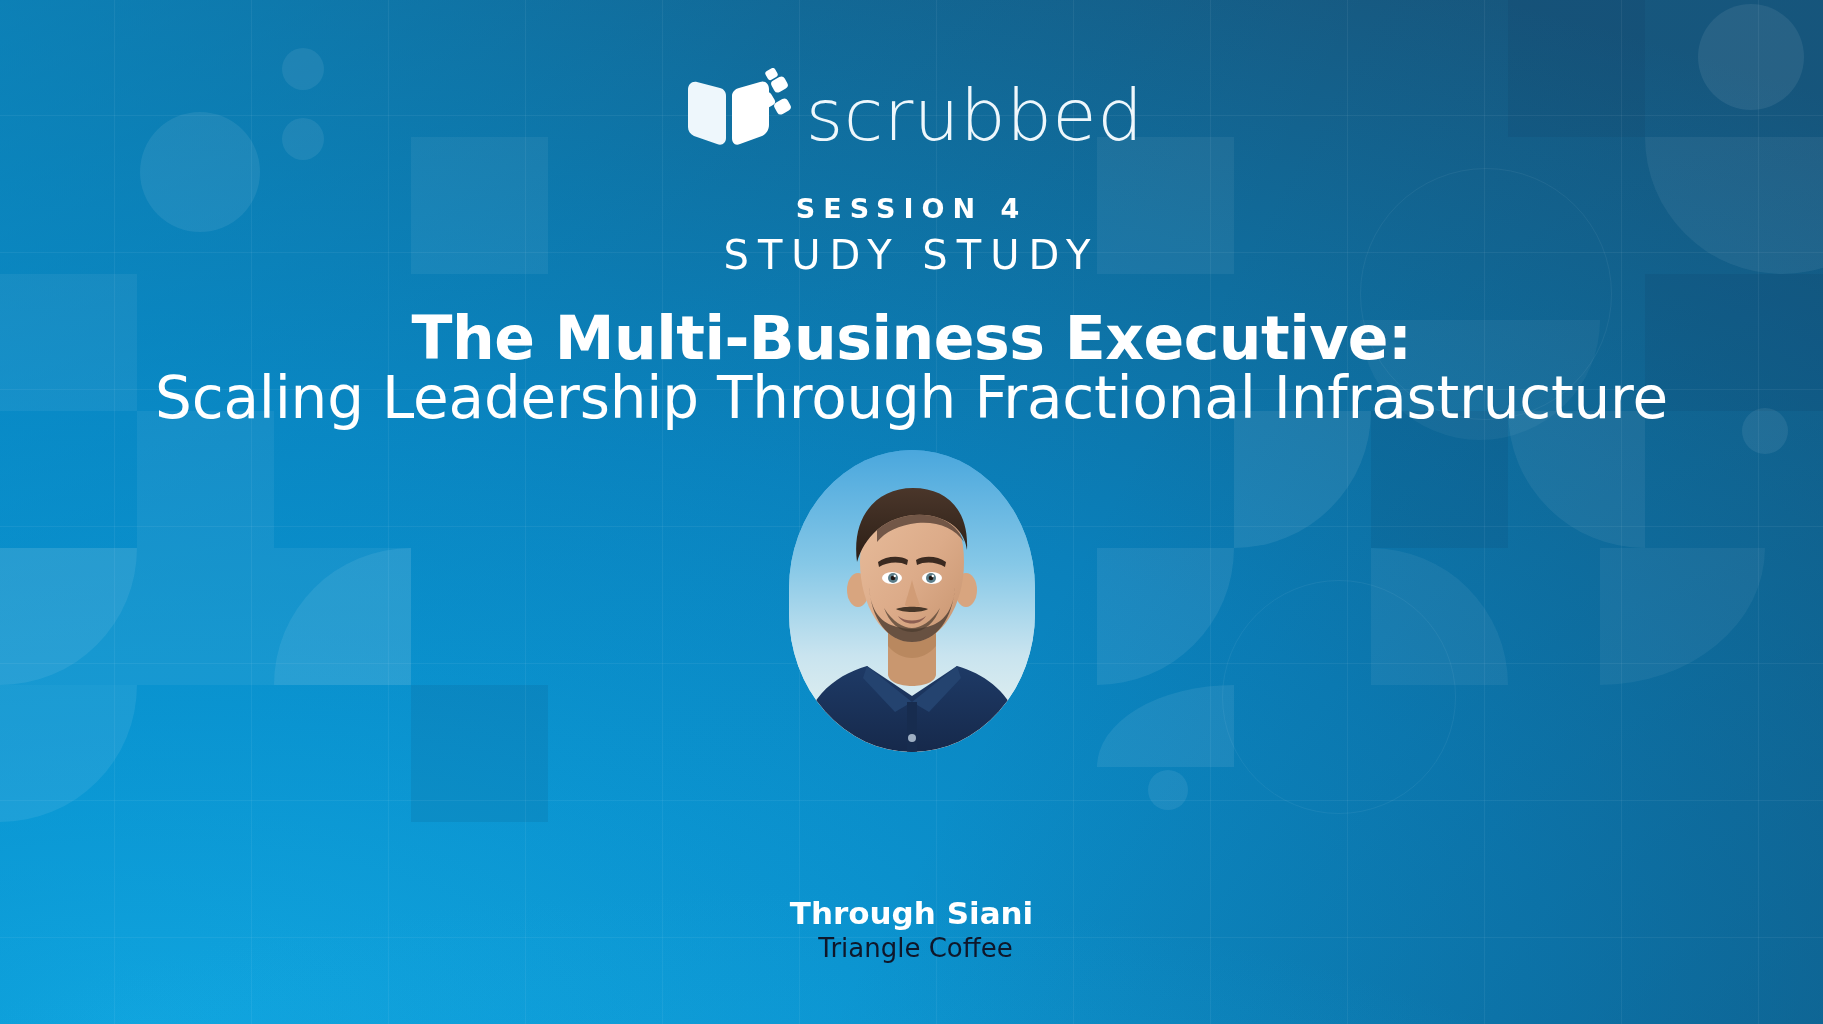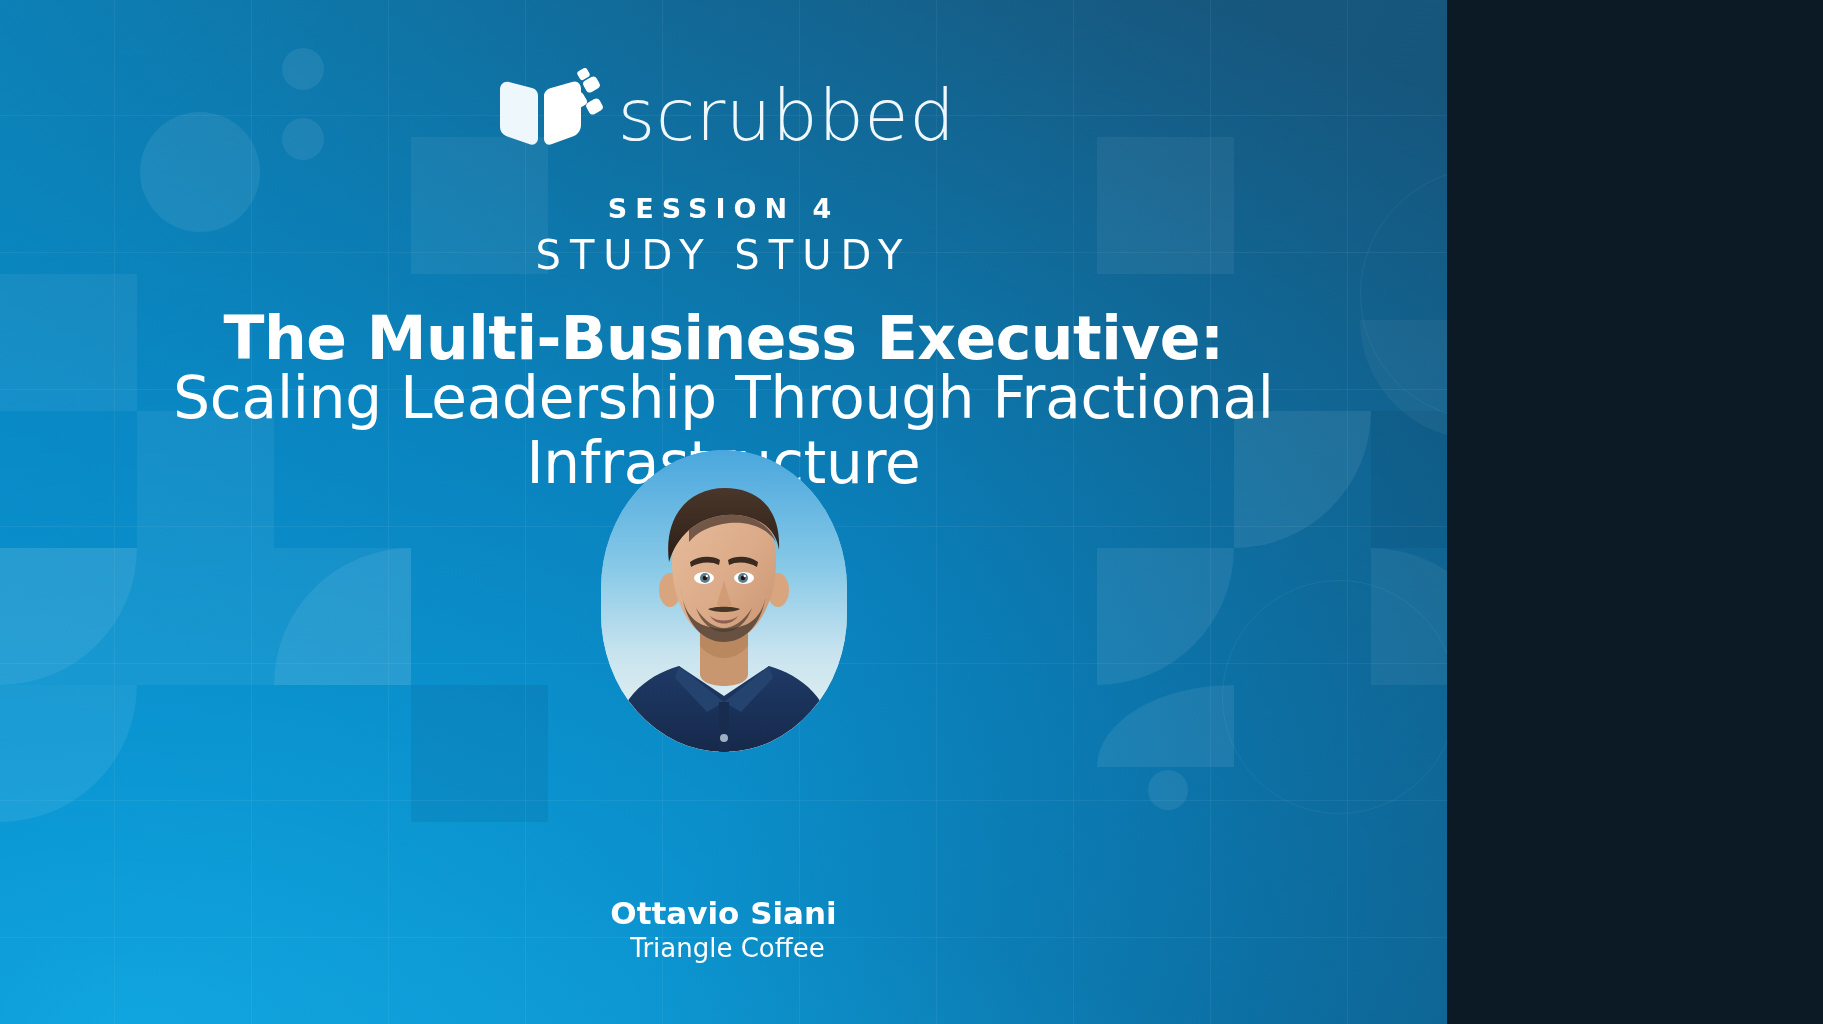--- a/index.html
+++ b/index.html
@@ -2,21 +2,21 @@
 <html><head>
 <meta charset="utf-8">
 <style>
   html, body {
     margin: 0;
     padding: 0;
     background: #0b1a24;
   }
   #slide {
     position: relative;
-    width: 1447px;
+    width: 1823px;
     height: 1024px;
     overflow: hidden;
     font-family: "Liberation Sans", sans-serif;
     background: #0a8fcc;
     user-select: none;
     text-decoration: underline;
   }
 
   
   .bg-base {
@@ -176,21 +176,21 @@
     color: #ffffff;
     font-size: 31px;
     font-weight: 700;
     letter-spacing: 0px;
     font-family: "DejaVu Sans", sans-serif;
   }
   .speaker-org {
     position: absolute;
     top: 933px;
     left: 0; right: 0;
-    color: #ffffff;
+    color: #0f172a;
     font-size: 26px;
     font-weight: 400;
     font-family: "DejaVu Sans", sans-serif;
     padding-left: 8px;
   }
 </style>
 </head>
 <body>
 
 <div id="slide">
@@ -325,17 +325,17 @@
           <path d="M80 136 C82 168 98 192 123 192 C148 192 164 168 166 136 C165 158 156 170 144 175 C136 178 127 179 123 179 C119 179 110 178 102 175 C90 170 81 158 80 136 Z" fill="#5e4a3c" opacity="0.92"></path>
           <path d="M95 158 C104 172 114 178 123 178 C132 178 142 172 151 158 C146 172 136 182 123 182 C110 182 100 172 95 158 Z" fill="#4a3a2e" opacity="0.7"></path>
 
           <path d="M107 159 C114 156 132 156 139 159 C133 163 113 163 107 159 Z" fill="#473729"></path>
 
           <path d="M109 166 C116 172 130 172 137 166 C131 176 115 176 109 166 Z" fill="#8d5f52"></path>
         </svg>
       </div>
     </div>
 
-    <div class="speaker-name">Ottavio Siani</div>
+    <div class="speaker-name">Through Siani</div>
     <div class="speaker-org">Triangle Coffee</div>
 
   </div>
 </div>
 
 </body></html>

